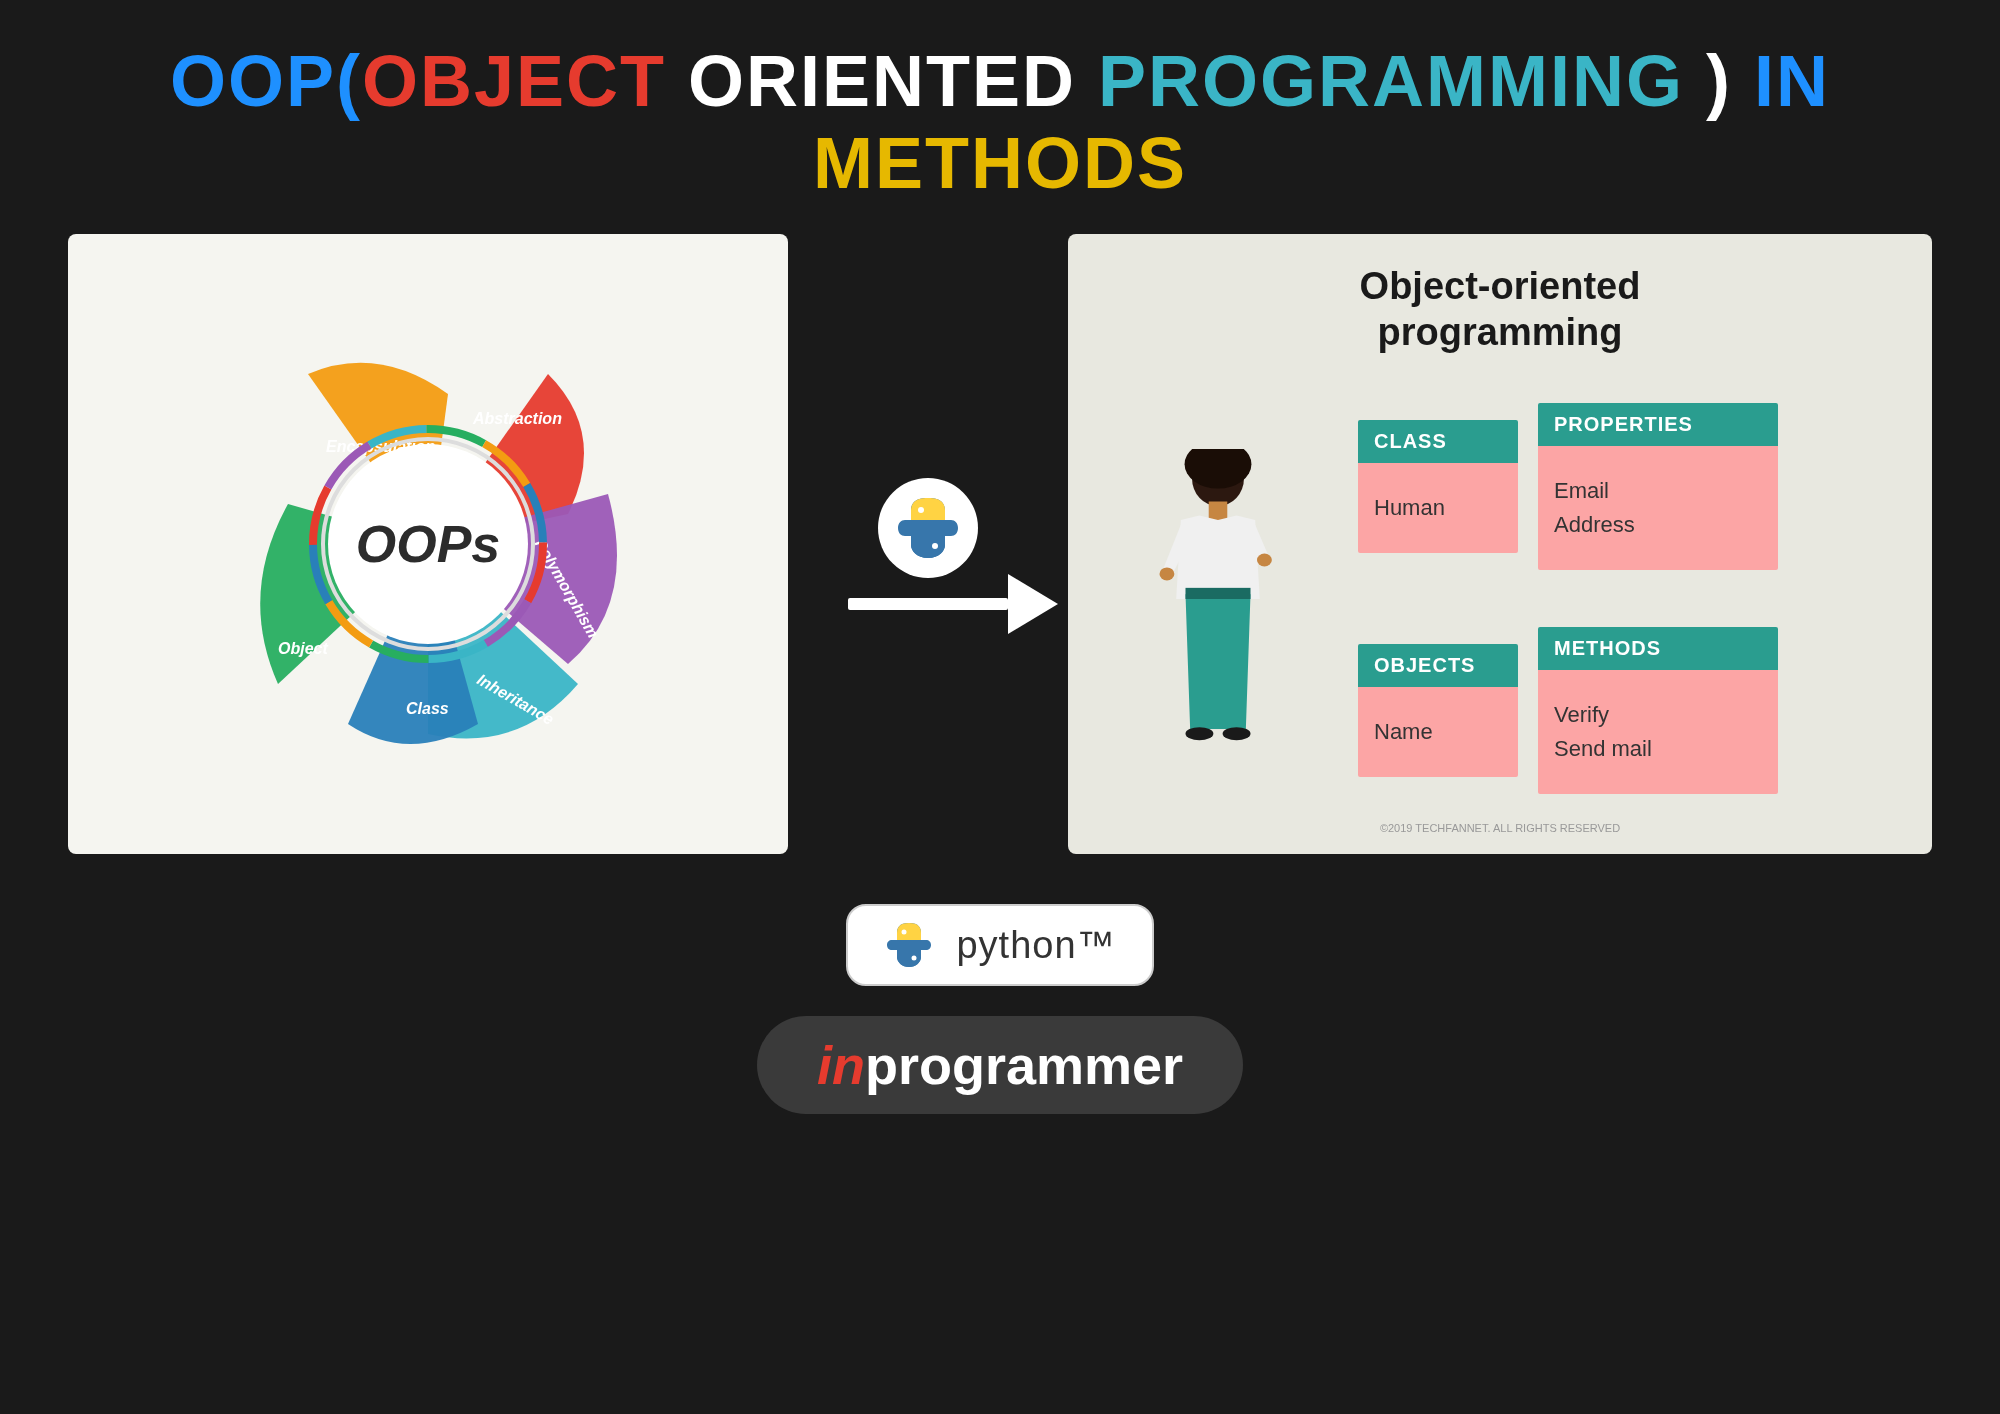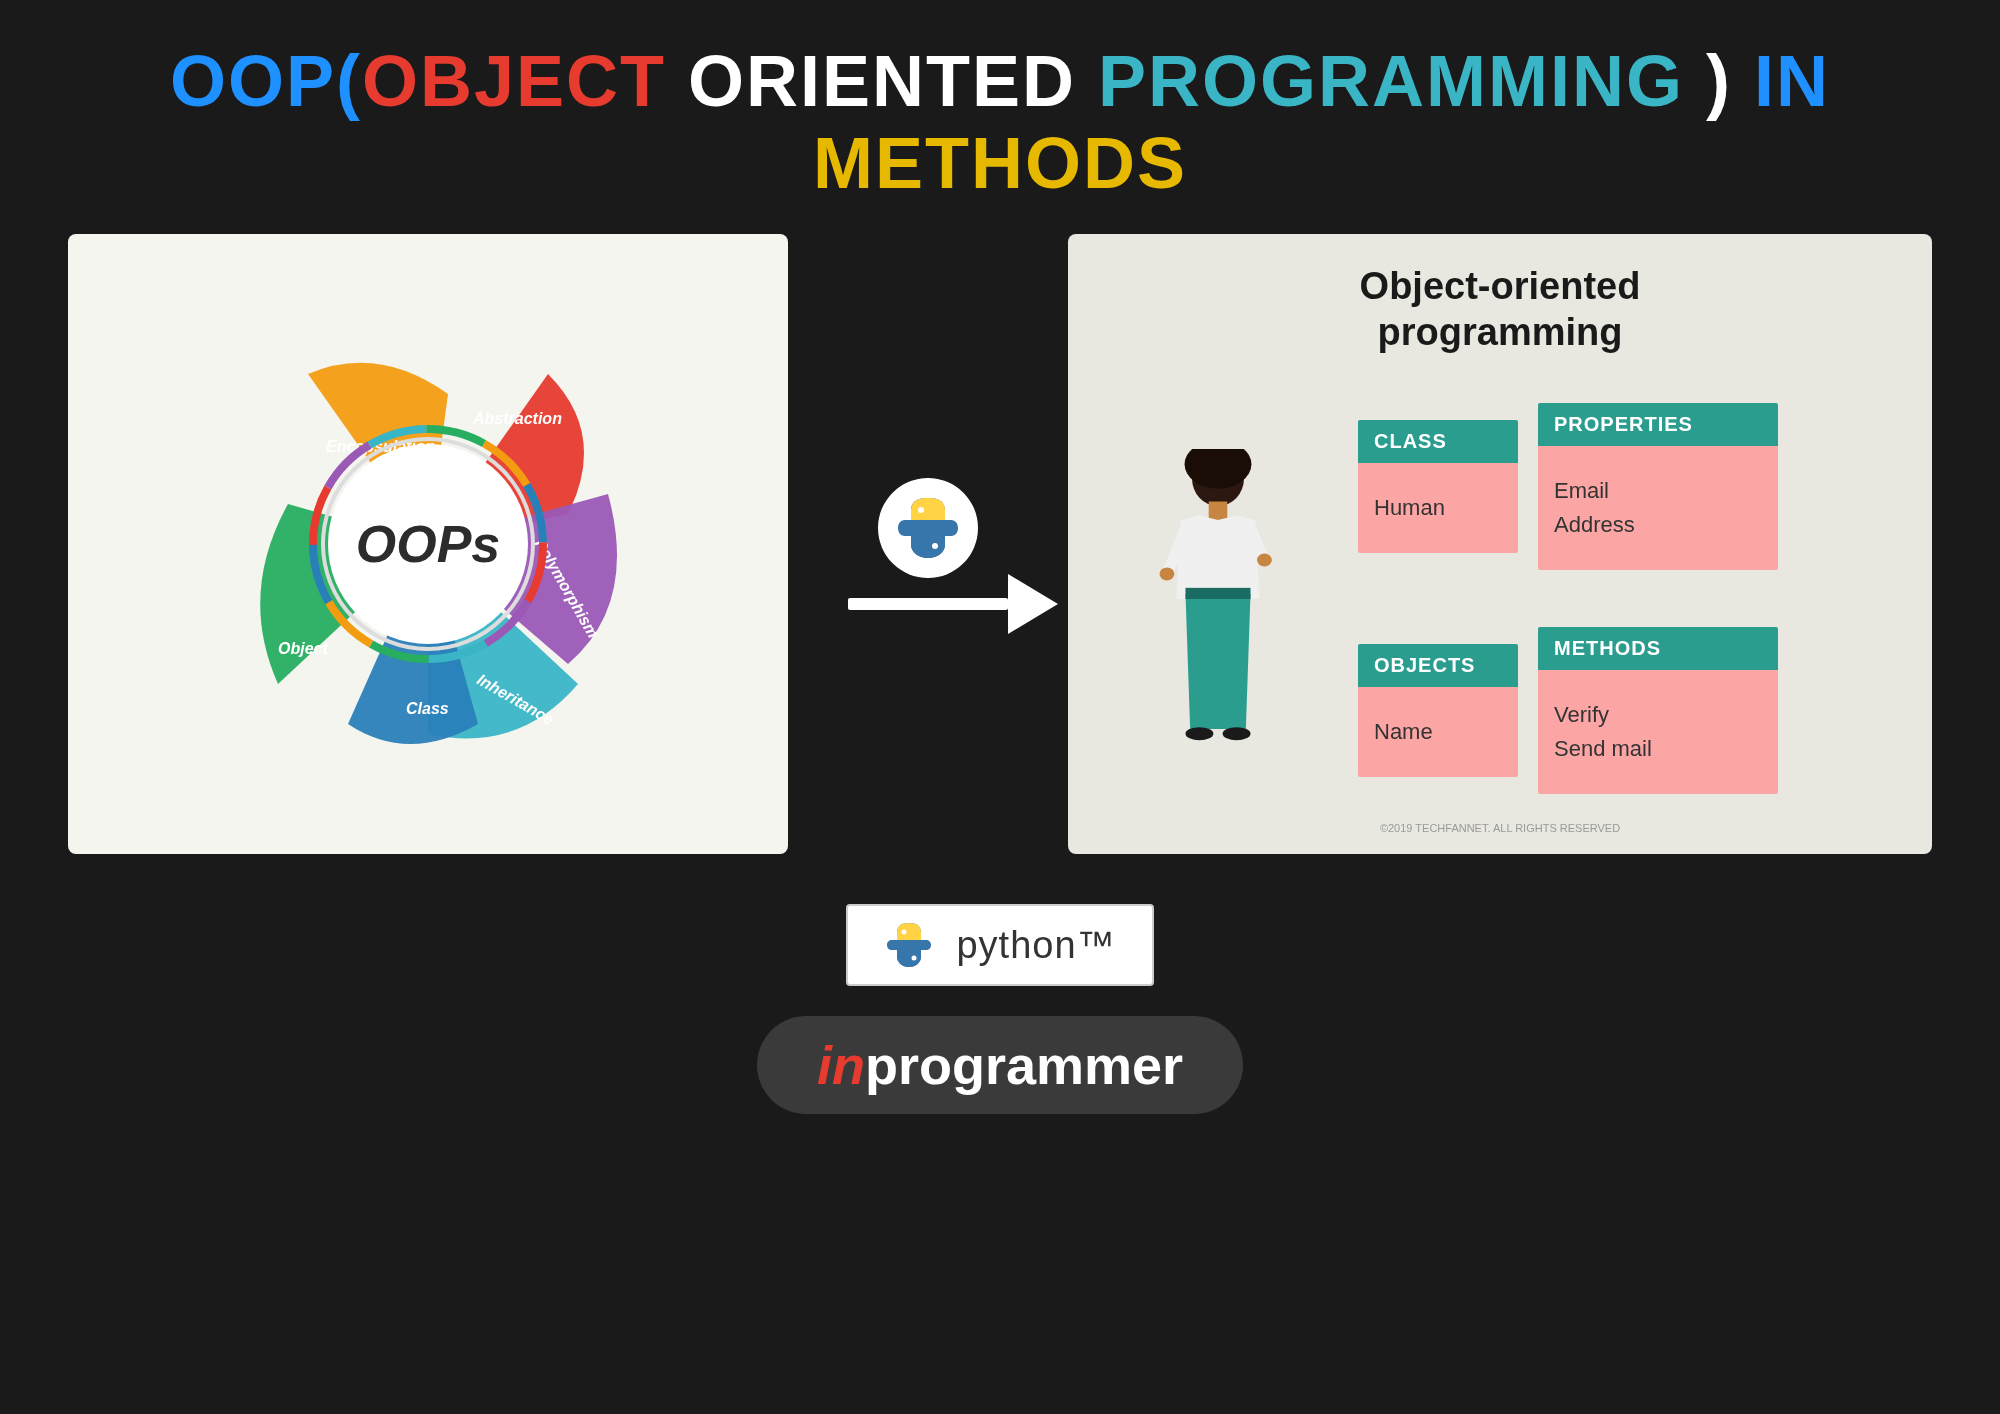--- a/index.html
+++ b/index.html
@@ -173,21 +173,21 @@
       display: flex;
       flex-direction: column;
       align-items: center;
       margin-top: 50px;
       gap: 30px;
     }
 
     .python-badge {
       background: white;
       border: 2px solid #ccc;
-      border-radius: 4px;
+      border-radius: 20px;
       padding: 14px 36px;
       display: flex;
       align-items: center;
       gap: 22px;
     }
 
     .python-badge-text {
       font-size: 38px;
       font-weight: 400;
       color: #333;

